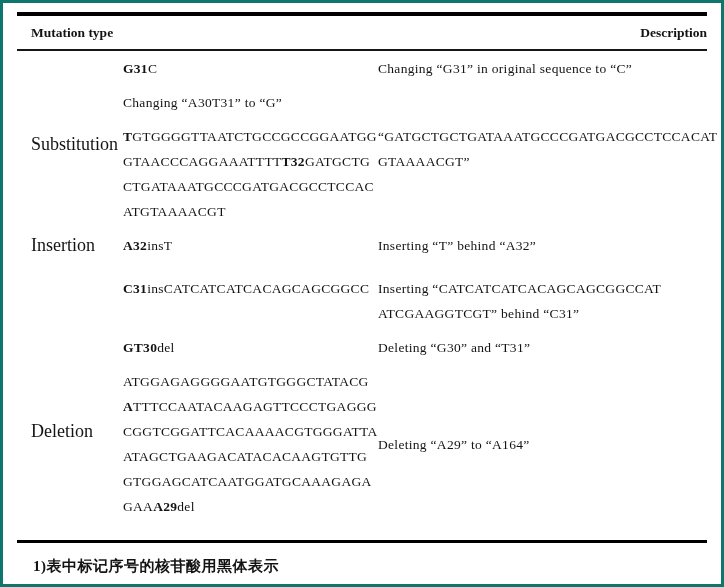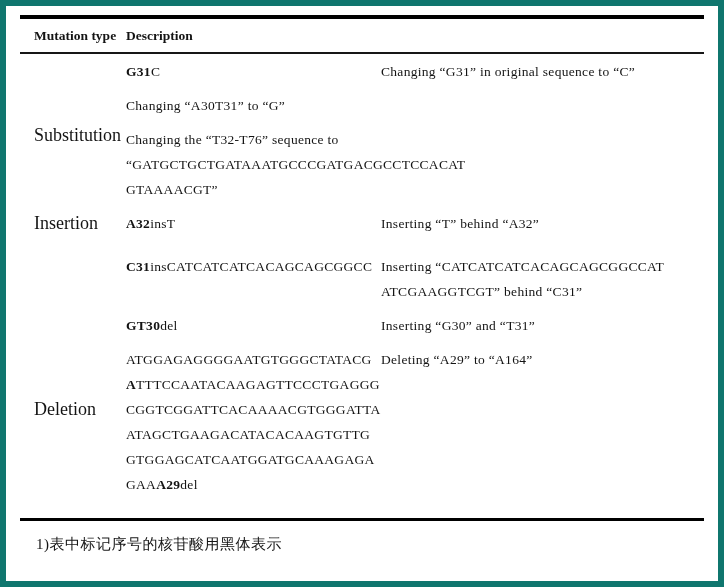--- a/index.html
+++ b/index.html
@@ -1,41 +1,41 @@
 <!DOCTYPE html>
 <html><head>
 <meta charset="utf-8">
 <style>
   html,body{margin:0;padding:0;background:#e9e9e9;}
   .page{
     width:724px;height:587px;box-sizing:border-box;
-    background:#fff;border:6px solid #0f766e;
+    background:#fff;border:3px solid #0f766e;
     font-family:"Liberation Serif", serif;color:#141414;
     overflow:hidden;
   }
   .table{margin:9px 14px 0 14px;border-top:4px solid #000;border-bottom:3px solid #000;}
   .thead{display:flex;align-items:center;font-weight:bold;font-size:13.5px;
          padding:9px 0 8px 0;border-bottom:2px solid #161616;}
   .col1{width:92px;padding-left:14px;flex-shrink:0;}
   .col2{width:255px;flex-shrink:0;}
-  .col3{flex:1;}
+  .col3{flex:1;text-align:right;}
   .tbody{padding:5px 0 12px 0;}
   .group{display:flex;}
   .type-label{width:92px;padding-left:14px;flex-shrink:0;font-size:18px;line-height:25px;}
   .label-center .type-label{align-self:center;}
   .label-top .type-label{align-self:flex-start;}
   .examples{flex:1;}
   .example{display:flex;margin-bottom:9px;}
   .example.gap-lg{margin-bottom:18px;align-items:flex-end;}
   .code-cell{width:255px;flex-shrink:0;}
   .desc-cell{flex:1;}
-  .desc-cell.v-middle{display:flex;flex-direction:column;}
+  .desc-cell.v-middle{display:flex;flex-direction:column;justify-content:center;}
   .code-line,.desc-line{font-size:13.5px;line-height:25px;letter-spacing:.3px;white-space:nowrap;}
   b{font-weight:bold;}
-  .footnote{margin:14px 0 0 30px;font-size:15px;letter-spacing:.5px;}
+  .footnote{margin:14px 0 0 30px;font-size:15px;letter-spacing:.5px;font-weight:bold;}
 </style>
 </head>
 <body>
 
 <div class="page">
   <div class="table">
     <div class="thead">
       <span class="col1">Mutation type</span>
       <span class="col3">Description</span>
     </div>
@@ -50,22 +50,27 @@
               <div class="desc-cell">
                 <div class="desc-line">Changing “G31” in original sequence to “C”</div>
               </div>
             </div>
             <div class="example">
               <div class="desc-cell">
                 <div class="desc-line">Changing “A30T31” to “G”</div>
               </div>
             </div>
             <div class="example">
+              <div class="code-cell">
+                <div class="code-line"><b>T</b><span>GTGGGGTTAATCTGCCGCCGGAATGG</span></div>
+                <div class="code-line"><span>GTAACCCAGGAAATTTT</span><b>T32</b><span>GATGCTG</span></div>
+                <div class="code-line"><span>CTGATAAATGCCCGATGACGCCTCCAC</span></div>
+                <div class="code-line"><span>ATGTAAAACGT</span></div>
+              </div>
               <div class="desc-cell">
-                <div class="desc-line">Changing the “T32-T76” sequence to</div>
                 <div class="desc-line">“GATGCTGCTGATAAATGCCCGATGACGCCTCCACAT</div>
                 <div class="desc-line">GTAAAACGT”</div>
               </div>
             </div>
           </div>
         </div>
         <div class="group label-top">
           <div class="type-label">Insertion</div>
           <div class="examples">
             <div class="example gap-lg">
@@ -88,21 +93,21 @@
           </div>
         </div>
         <div class="group label-center">
           <div class="type-label">Deletion</div>
           <div class="examples">
             <div class="example">
               <div class="code-cell">
                 <div class="code-line"><b>GT30</b><span>del</span></div>
               </div>
               <div class="desc-cell">
-                <div class="desc-line">Inserting “G30” and “T31”</div>
+                <div class="desc-line">Deleting “G30” and “T31”</div>
               </div>
             </div>
             <div class="example">
               <div class="code-cell">
                 <div class="code-line"><span>ATGGAGAGGGGAATGTGGGCTATACG</span></div>
                 <div class="code-line"><b>A</b><span>TTTCCAATACAAGAGTTCCCTGAGGG</span></div>
                 <div class="code-line"><span>CGGTCGGATTCACAAAACGTGGGATTA</span></div>
                 <div class="code-line"><span>ATAGCTGAAGACATACACAAGTGTTG</span></div>
                 <div class="code-line"><span>GTGGAGCATCAATGGATGCAAAGAGA</span></div>
                 <div class="code-line"><span>GAA</span><b>A29</b><span>del</span></div>

